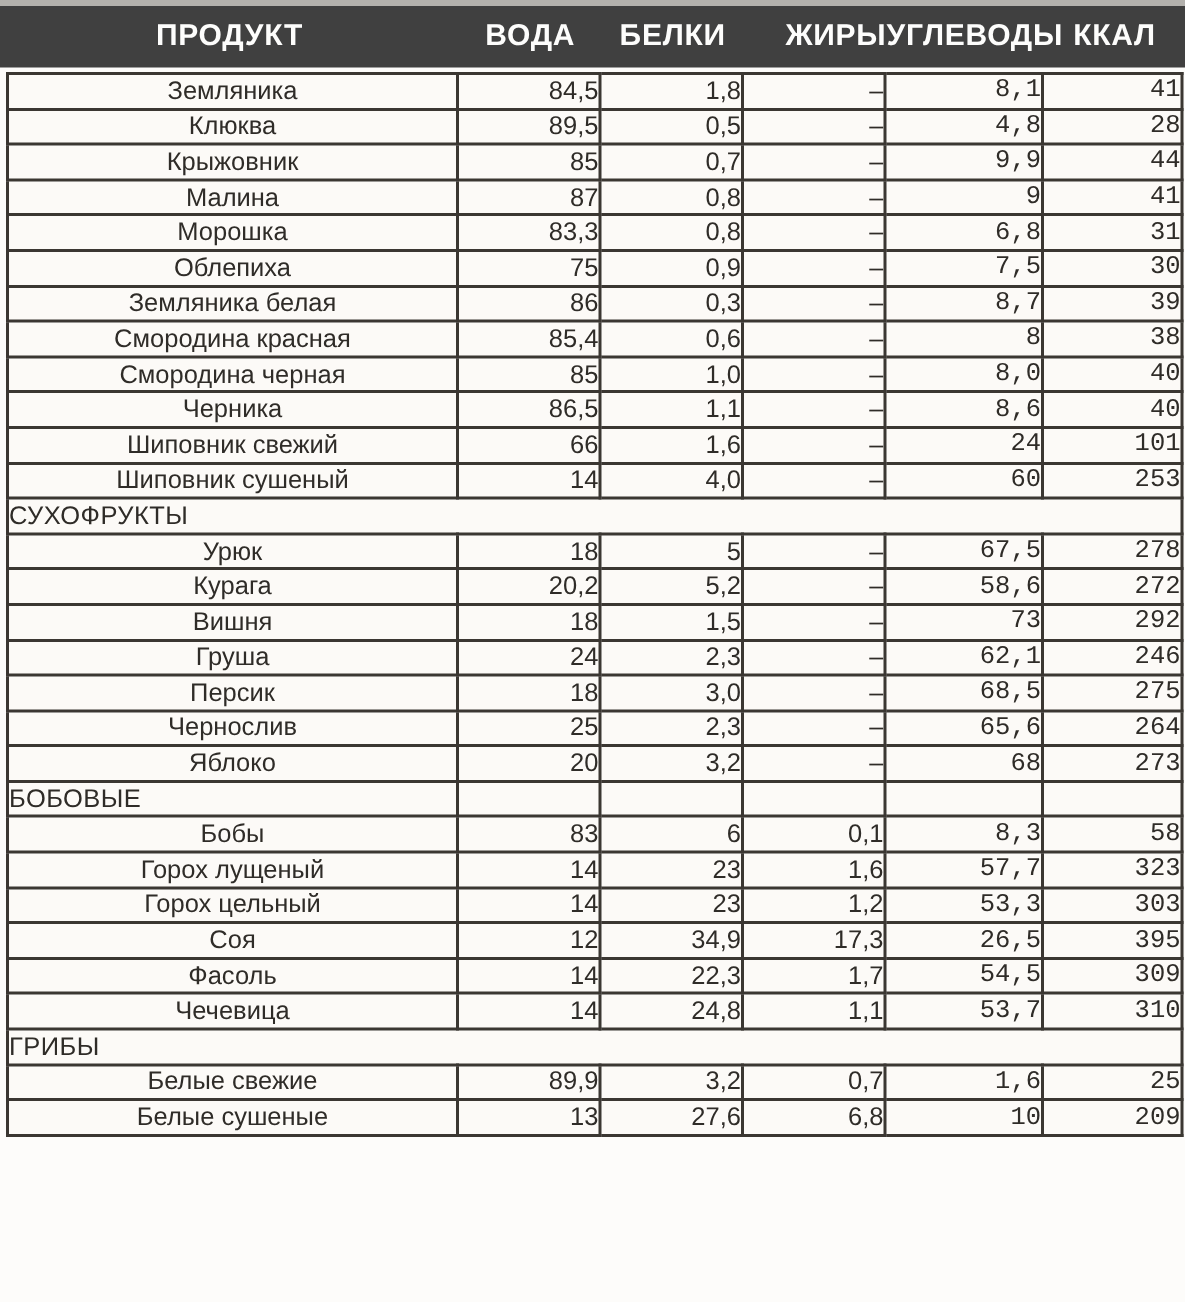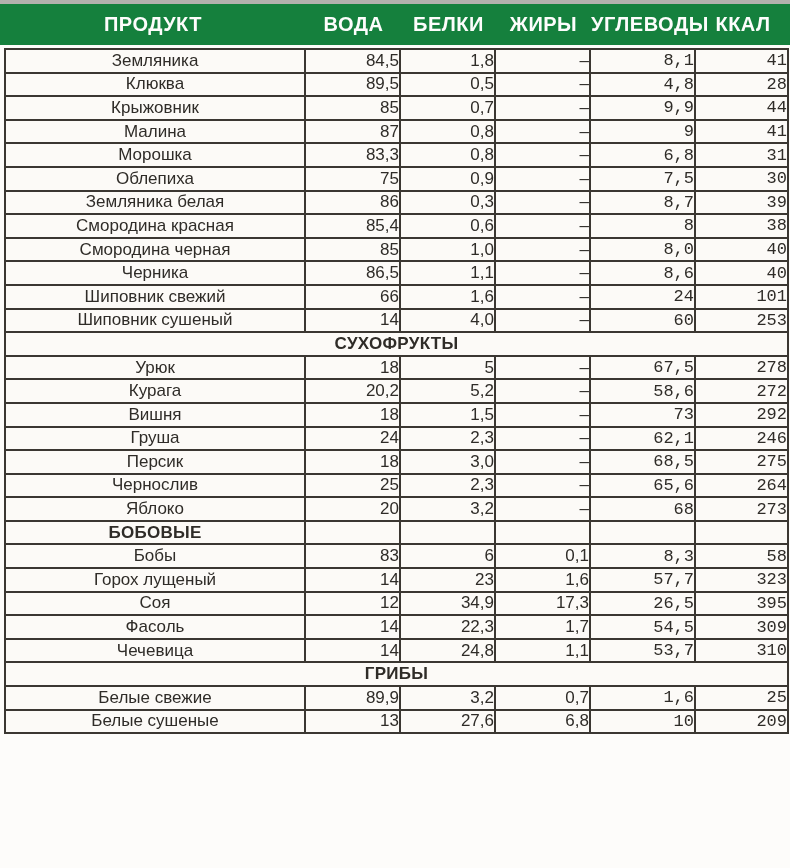--- a/index.html
+++ b/index.html
@@ -21,34 +21,34 @@
   .top-strip {
     height: 4px;
     width: 100%;
     background: #b3b1ad;
   }
   .header-band {
     display: flex;
     align-items: center;
     height: 41px;
     width: 100%;
-    background: #15803d;
+    background: #404040;
   }
   .header-cell {
     color: #fdfdfc;
     font-size: 20px;
     font-weight: bold;
     text-align: center;
     letter-spacing: 0.5px;
     white-space: nowrap;
   }
   .hc-product  { width: 306px; }
   .hc-water    { width: 95px; }
   .hc-protein  { width: 95px; }
-  .hc-fat      { width: 95px; }
+  .hc-fat      { width: 95px; text-align: right; }
   .hc-carbs    { width: 105px; }
   .hc-kcal     { width: 94px; }
 
   table.nutrition {
     border-collapse: collapse;
     table-layout: fixed;
     width: 783px;
     margin: 3px 0 0 4px;
   }
   table.nutrition td {
@@ -59,23 +59,23 @@
     color: #2f2c28;
     padding: 0;
     overflow: hidden;
     white-space: nowrap;
   }
   td.product-cell {
     text-align: center;
     padding-left: 12px;
   }
   td.section-cell {
-    text-align: center;
+    text-align: left;
     padding-left: 12px;
-    font-weight: bold;
+    font-weight: normal;
     letter-spacing: 0.3px;
   }
   td.num-cell {
     text-align: right;
     padding-right: 16px;
   }
   td.num-wide {
     padding-right: 28px;
     font-family: Liberation Mono, monospace;
   }
@@ -279,20 +279,28 @@
         </tr>
         <tr>
           <td class="product-cell">Горох лущеный</td>
           <td class="num-cell">14</td>
           <td class="num-cell">23</td>
           <td class="num-cell">1,6</td>
           <td class="num-cell num-wide">57,7</td>
           <td class="num-cell num-wide">323</td>
         </tr>
         <tr>
+          <td class="product-cell">Горох цельный</td>
+          <td class="num-cell">14</td>
+          <td class="num-cell">23</td>
+          <td class="num-cell">1,2</td>
+          <td class="num-cell num-wide">53,3</td>
+          <td class="num-cell num-wide">303</td>
+        </tr>
+        <tr>
           <td class="product-cell">Соя</td>
           <td class="num-cell">12</td>
           <td class="num-cell">34,9</td>
           <td class="num-cell">17,3</td>
           <td class="num-cell num-wide">26,5</td>
           <td class="num-cell num-wide">395</td>
         </tr>
         <tr>
           <td class="product-cell">Фасоль</td>
           <td class="num-cell">14</td>

